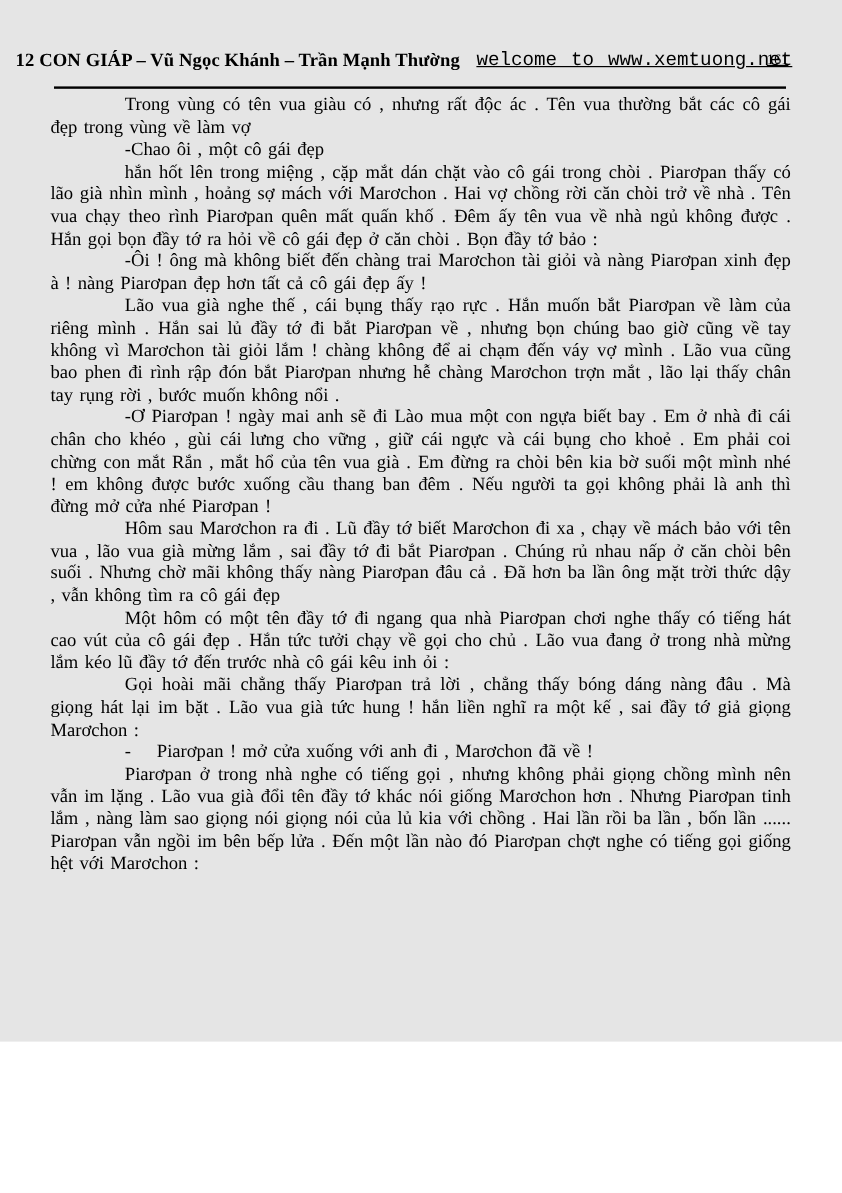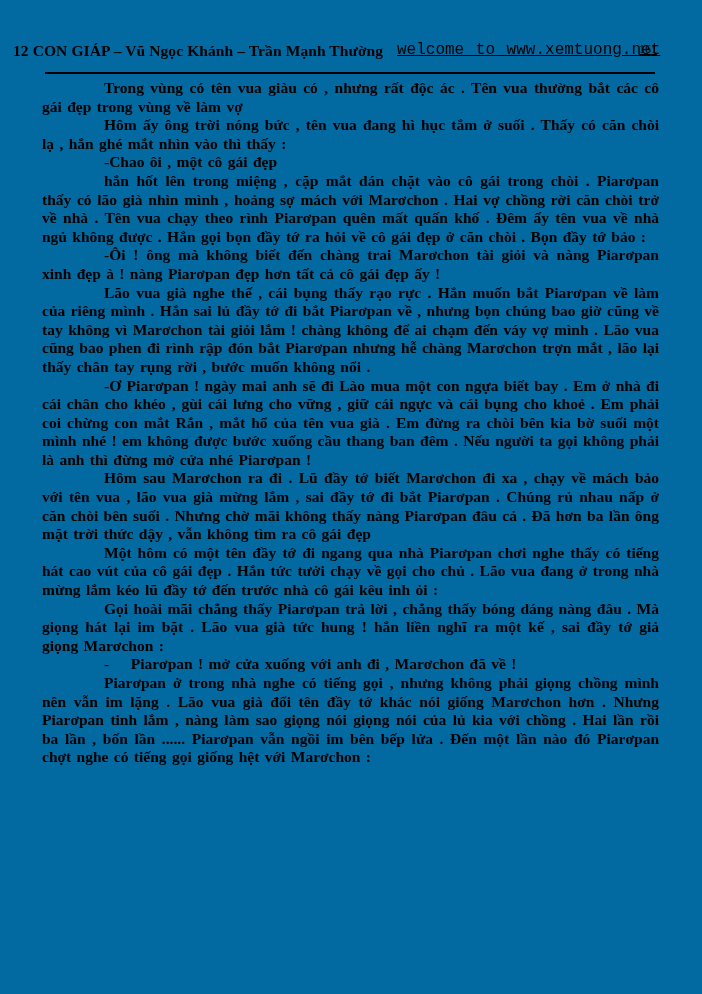--- a/index.html
+++ b/index.html
@@ -7,22 +7,22 @@
   body {
     width: 702px;
     height: 994px;
     font-family: "Liberation Serif", serif;
     color: #000000;
     overflow: hidden;
   }
   .page {
     position: relative;
     width: 702px;
-    height: 994px;
-    background: #0369a1;
+    height: 868px;
+    background: #e5e5e5;
   }
   .header { position: absolute; top: 0; left: 0; width: 702px; height: 75px; }
   .book-title {
     position: absolute;
     top: 42px;
     left: 13px;
     font-family: "Liberation Serif", serif;
     font-weight: bold;
     font-size: 15.5px;
     white-space: nowrap;
@@ -55,21 +55,20 @@
     left: 45px;
     width: 610px;
     height: 2px;
     background: #000000;
   }
   .content {
     position: absolute;
     top: 79px;
     left: 42px;
     width: 617px;
-    font-weight: bold;
   }
   .content p {
     font-size: 15.5px;
     line-height: 18.6px;
     text-align: justify;
     text-indent: 62px;
     word-spacing: 1.5px;
   }
 </style>
 </head>
@@ -80,21 +79,20 @@
   <div class="header">
     <span class="book-title">12 CON GIÁP – Vũ Ngọc Khánh – Trần Mạnh Thường</span>
     <span class="site-link">welcome to www.xemtuong.net</span>
     <span class="page-number">161</span>
   </div>
 
   <div class="divider"></div>
 
   <div class="content">
     <p>Trong vùng có tên vua giàu có , nhưng rất độc ác . Tên vua thường bắt các cô gái đẹp trong vùng về làm vợ</p>
-    <p>Hôm ấy ông trời nóng bức , tên vua đang hì hục tắm ở suối . Thấy có căn chòi lạ , hắn ghé mắt nhìn vào thì thấy :</p>
     <p>-Chao ôi , một cô gái đẹp</p>
     <p>hắn hốt lên trong miệng , cặp mắt dán chặt vào cô gái trong chòi . Piarơpan thấy có lão già nhìn mình , hoảng sợ mách với Marơchon . Hai vợ chồng rời căn chòi trở về nhà . Tên vua chạy theo rình Piarơpan quên mất quấn khố . Đêm ấy tên vua về nhà ngủ không được . Hắn gọi bọn đầy tớ ra hỏi về cô gái đẹp ở căn chòi . Bọn đầy tớ bảo :</p>
     <p>-Ôi ! ông mà không biết đến chàng trai Marơchon tài giỏi và nàng Piarơpan xinh đẹp à ! nàng Piarơpan đẹp hơn tất cả cô gái đẹp ấy !</p>
     <p>Lão vua già nghe thế , cái bụng thấy rạo rực . Hắn muốn bắt Piarơpan về làm của riêng mình . Hắn sai lủ đầy tớ đi bắt Piarơpan về , nhưng bọn chúng bao giờ cũng về tay không vì Marơchon tài giỏi lắm ! chàng không để ai chạm đến váy vợ mình . Lão vua cũng bao phen đi rình rập đón bắt Piarơpan nhưng hễ chàng Marơchon trợn mắt , lão lại thấy chân tay rụng rời , bước muốn không nổi .</p>
     <p>-Ơ Piarơpan ! ngày mai anh sẽ đi Lào mua một con ngựa biết bay . Em ở nhà đi cái chân cho khéo , gùi cái lưng cho vững , giữ cái ngực và cái bụng cho khoẻ . Em phải coi chừng con mắt Rắn , mắt hổ của tên vua già . Em đừng ra chòi bên kia bờ suối một mình nhé ! em không được bước xuống cầu thang ban đêm . Nếu người ta gọi không phải là anh thì đừng mở cửa nhé Piarơpan !</p>
     <p>Hôm sau Marơchon ra đi . Lũ đầy tớ biết Marơchon đi xa , chạy về mách bảo với tên vua , lão vua già mừng lắm , sai đầy tớ đi bắt Piarơpan . Chúng rủ nhau nấp ở căn chòi bên suối . Nhưng chờ mãi không thấy nàng Piarơpan đâu cả . Đã hơn ba lần ông mặt trời thức dậy , vẫn không tìm ra cô gái đẹp</p>
     <p>Một hôm có một tên đầy tớ đi ngang qua nhà Piarơpan chơi nghe thấy có tiếng hát cao vút của cô gái đẹp . Hắn tức tưởi chạy về gọi cho chủ . Lão vua đang ở trong nhà mừng lắm kéo lũ đầy tớ đến trước nhà cô gái kêu inh ỏi :</p>
     <p>Gọi hoài mãi chẳng thấy Piarơpan trả lời , chẳng thấy bóng dáng nàng đâu . Mà giọng hát lại im bặt . Lão vua già tức hung ! hắn liền nghĩ ra một kế , sai đầy tớ giả giọng Marơchon :</p>
     <p>-&nbsp;&nbsp;&nbsp;&nbsp;Piarơpan ! mở cửa xuống với anh đi , Marơchon đã về !</p>
     <p>Piarơpan ở trong nhà nghe có tiếng gọi , nhưng không phải giọng chồng mình nên vẫn im lặng . Lão vua già đổi tên đầy tớ khác nói giống Marơchon hơn . Nhưng Piarơpan tinh lắm , nàng làm sao giọng nói giọng nói của lủ kia với chồng . Hai lần rồi ba lần , bốn lần ...... Piarơpan vẫn ngồi im bên bếp lửa . Đến một lần nào đó Piarơpan chợt nghe có tiếng gọi giống hệt với Marơchon :</p>

